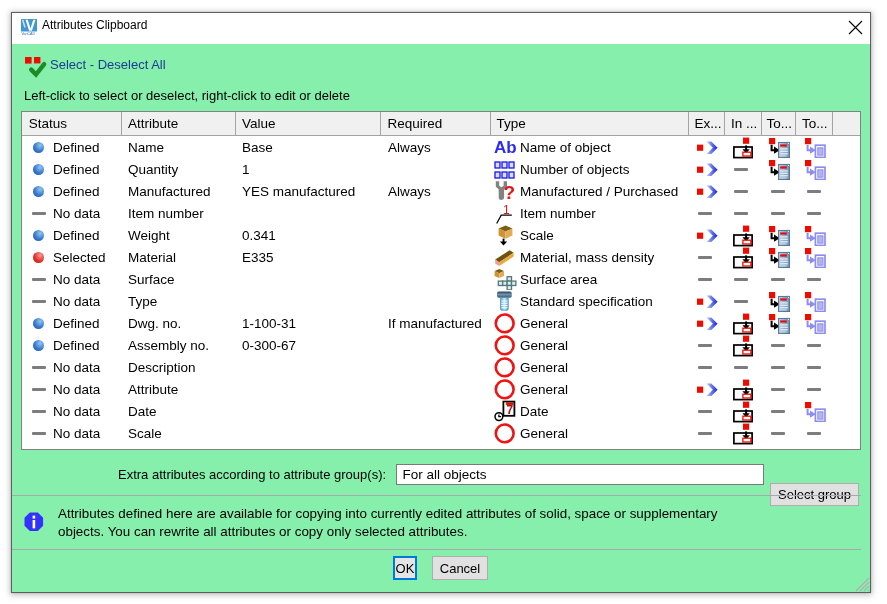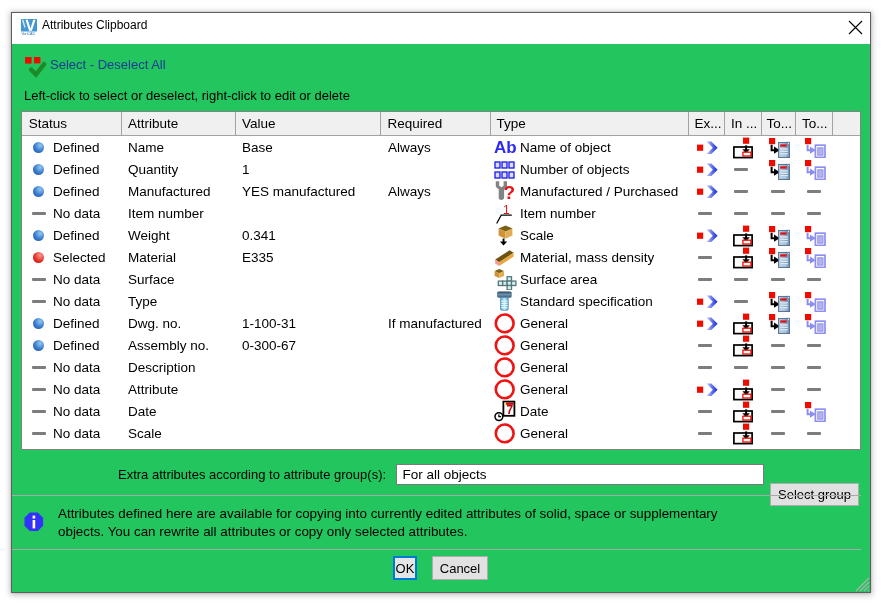--- a/index.html
+++ b/index.html
@@ -1,19 +1,19 @@
 <!DOCTYPE html>
 <html><head>
 <meta charset="utf-8">
 <style>
 * { margin:0; padding:0; box-sizing:border-box; }
 html,body { width:887px; height:604px; background:#fff; overflow:hidden;
   font-family:"Liberation Sans",sans-serif; }
 #dlg { position:absolute; left:11px; top:12px; width:860px; height:581px;
-  border:1px solid #5e5e5e; background:#22c55e;
+  border:1px solid #5e5e5e; background:#86efac;
   box-shadow:0 1px 6px 1px rgba(0,0,0,0.25), 0 0 2px rgba(0,0,0,0.15); }
 #tbar { position:absolute; left:0; top:0; width:858px; height:31px; background:#fff; }
 #title { position:absolute; left:30px; top:4.5px; font-size:12px; color:#000; }
 #xbtn { position:absolute; left:836px; top:6.5px; }
 .lnk { position:absolute; left:38px; top:44px; font-size:13px; color:#1c3c94; }
 .hint { position:absolute; left:12px; top:74.5px; font-size:13px; color:#000; }
 #tbl { position:absolute; left:9px; top:98px; width:840px; height:339px;
   border:1px solid #828282; background:#fff; }
 #thead { position:absolute; left:0; top:0; width:838px; height:24px; background:#f0f0f0;
   border-bottom:1px solid #a3a3a3; font-size:13.5px; }

